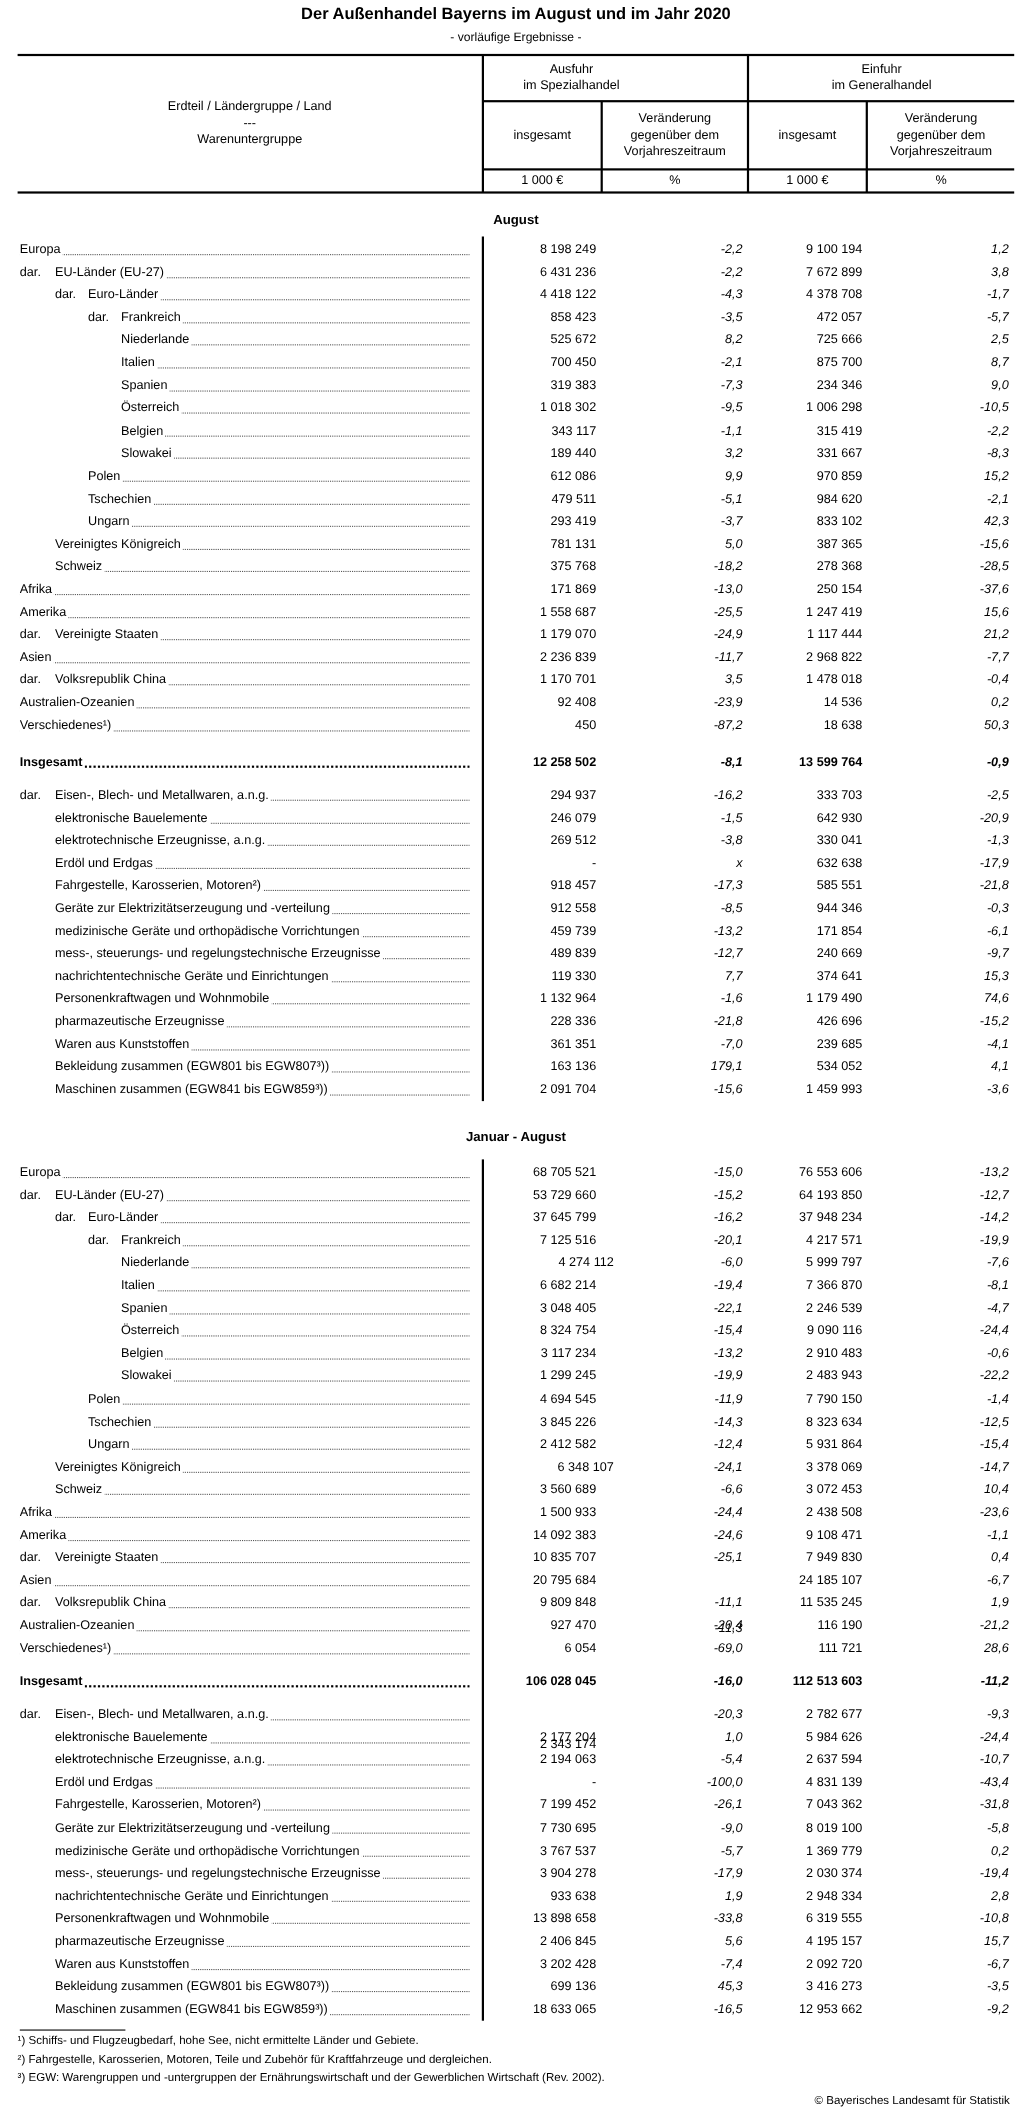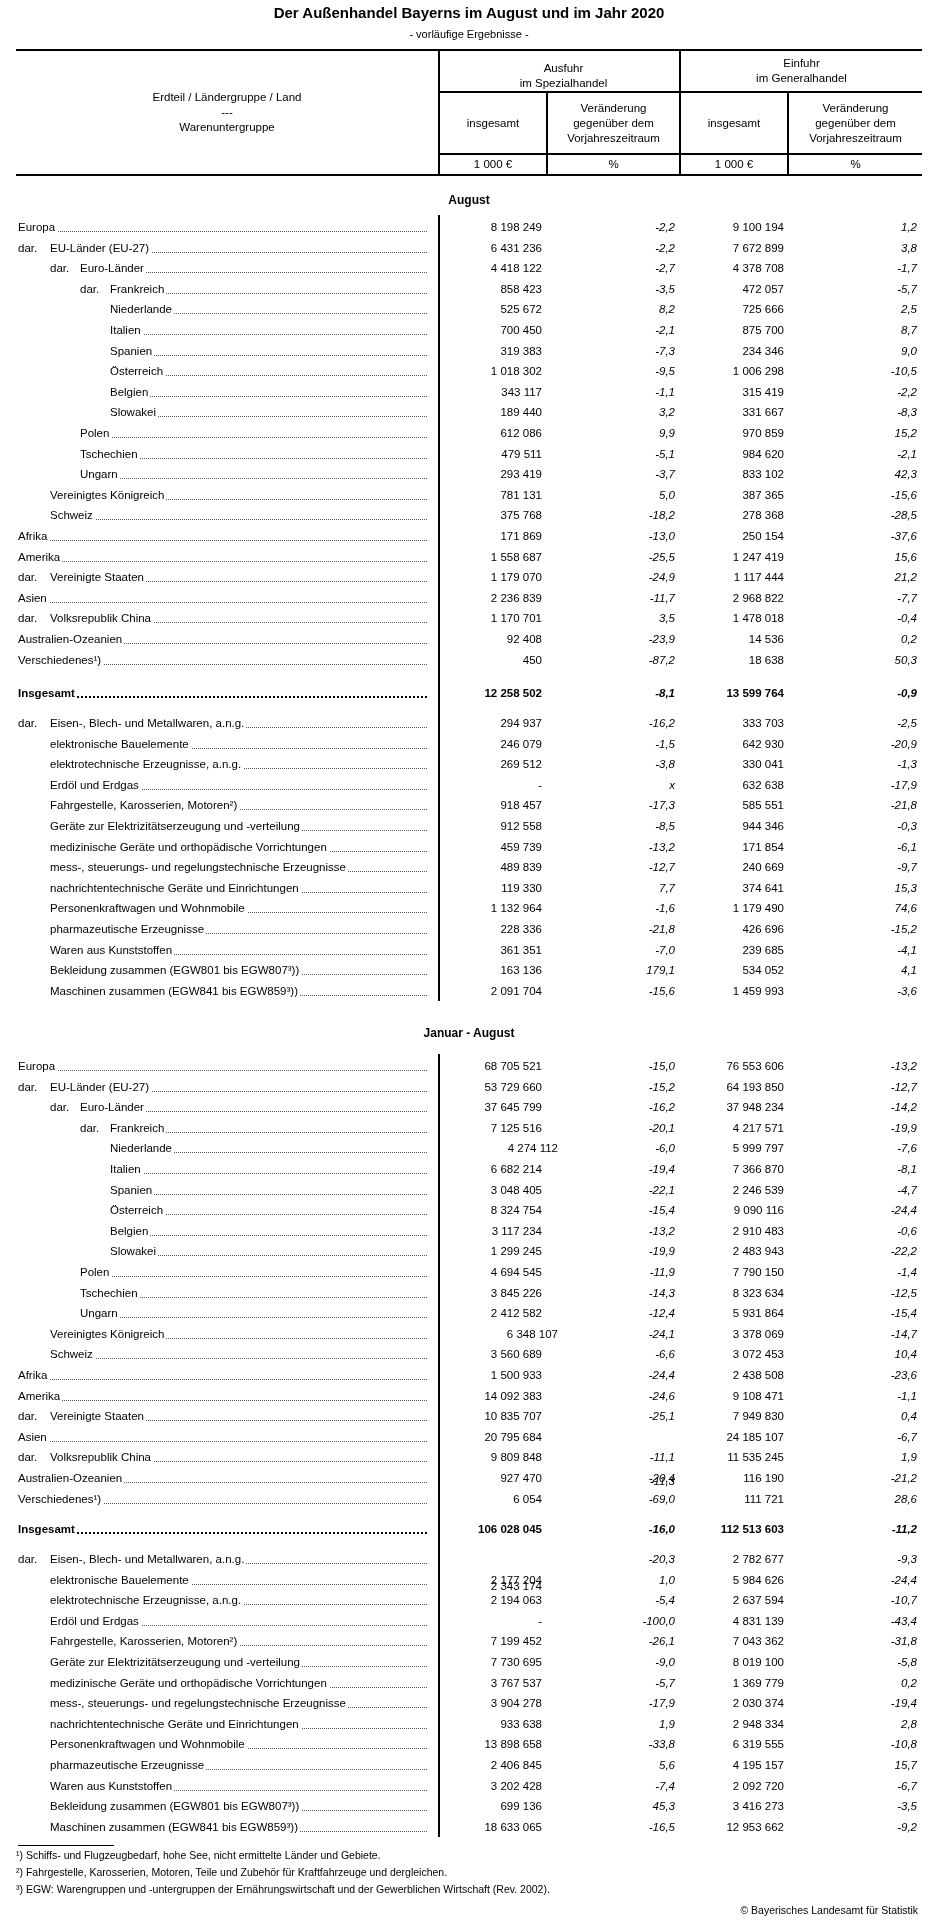--- a/index.html
+++ b/index.html
@@ -38,21 +38,21 @@
   <div class="vline" style="left:546px;top:92px;width:2px;height:83px;"></div>
   <div class="vline" style="left:787px;top:92px;width:2px;height:83px;"></div>
   <div class="hline" style="left:439px;top:91px;width:483px;height:2px;"></div>
   <div class="hline" style="left:439px;top:153px;width:483px;height:2px;"></div>
 
   <div class="hcell" style="left:16px;top:51px;width:422px;height:123px;">
     <span>Erdteil / Ländergruppe / Land</span>
     <span>---</span>
     <span>Warenuntergruppe</span>
   </div>
-  <div class="hcell" style="left:460px;top:51px;width:207px;height:40px;justify-content:flex-end;">
+  <div class="hcell" style="left:416px;top:51px;width:207px;height:40px;">
     <span>Ausfuhr</span>
     <span>im Spezialhandel</span>
   </div>
   <div class="hcell" style="left:681px;top:51px;width:241px;height:40px;">
     <span>Einfuhr</span>
     <span>im Generalhandel</span>
   </div>
   <div class="hcell" style="left:440px;top:93px;width:106px;height:60px;">
     <span>insgesamt</span>
   </div>
@@ -98,21 +98,21 @@
       <div class="lab" style="left: 50px; width: 377px;"><span class="dots"></span><span class="txt">EU-Länder (EU-27)</span></div>
       <span class="num" style="right: 396px;">6 431 236</span>
       <span class="num pct" style="right: 263px;">-2,2</span>
       <span class="num" style="right: 154px;">7 672 899</span>
       <span class="num pct" style="right: 21px;">3,8</span>
     </div>
     <div class="row" style="top: 260.2px;">
       <span class="dar" style="left: 50px;">dar.</span>
       <div class="lab" style="left: 80px; width: 347px;"><span class="dots"></span><span class="txt">Euro-Länder</span></div>
       <span class="num" style="right: 396px;">4 418 122</span>
-      <span class="num pct" style="right: 263px;">-2,7</span>
+      <span class="num pct" style="right: 263px;">-4,3</span>
       <span class="num" style="right: 154px;">4 378 708</span>
       <span class="num pct" style="right: 21px;">-1,7</span>
     </div>
     <div class="row" style="top: 280.8px;">
       <span class="dar" style="left: 80px;">dar.</span>
       <div class="lab" style="left: 110px; width: 317px;"><span class="dots"></span><span class="txt">Frankreich</span></div>
       <span class="num" style="right: 396px;">858 423</span>
       <span class="num pct" style="right: 263px;">-3,5</span>
       <span class="num" style="right: 154px;">472 057</span>
       <span class="num pct" style="right: 21px;">-5,7</span>

